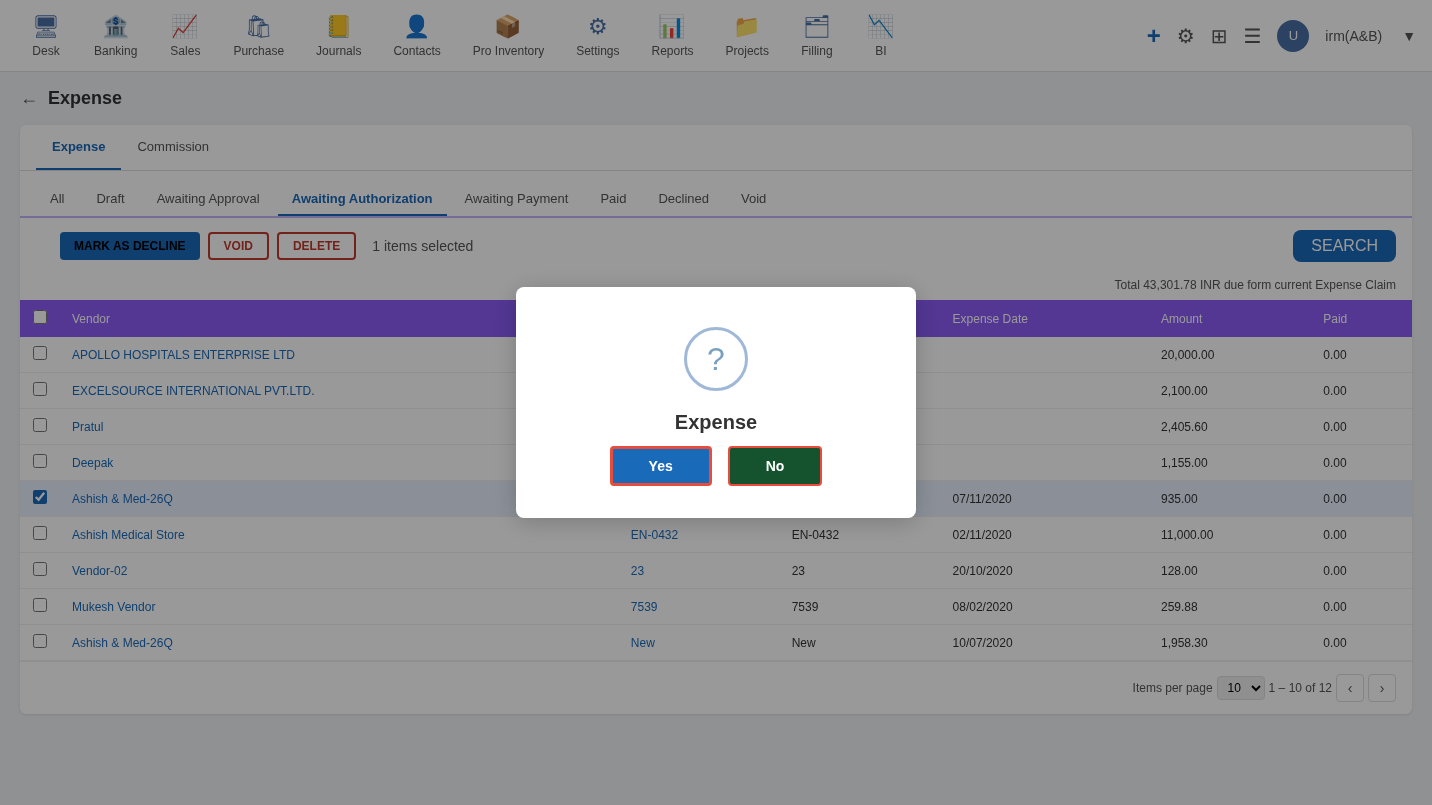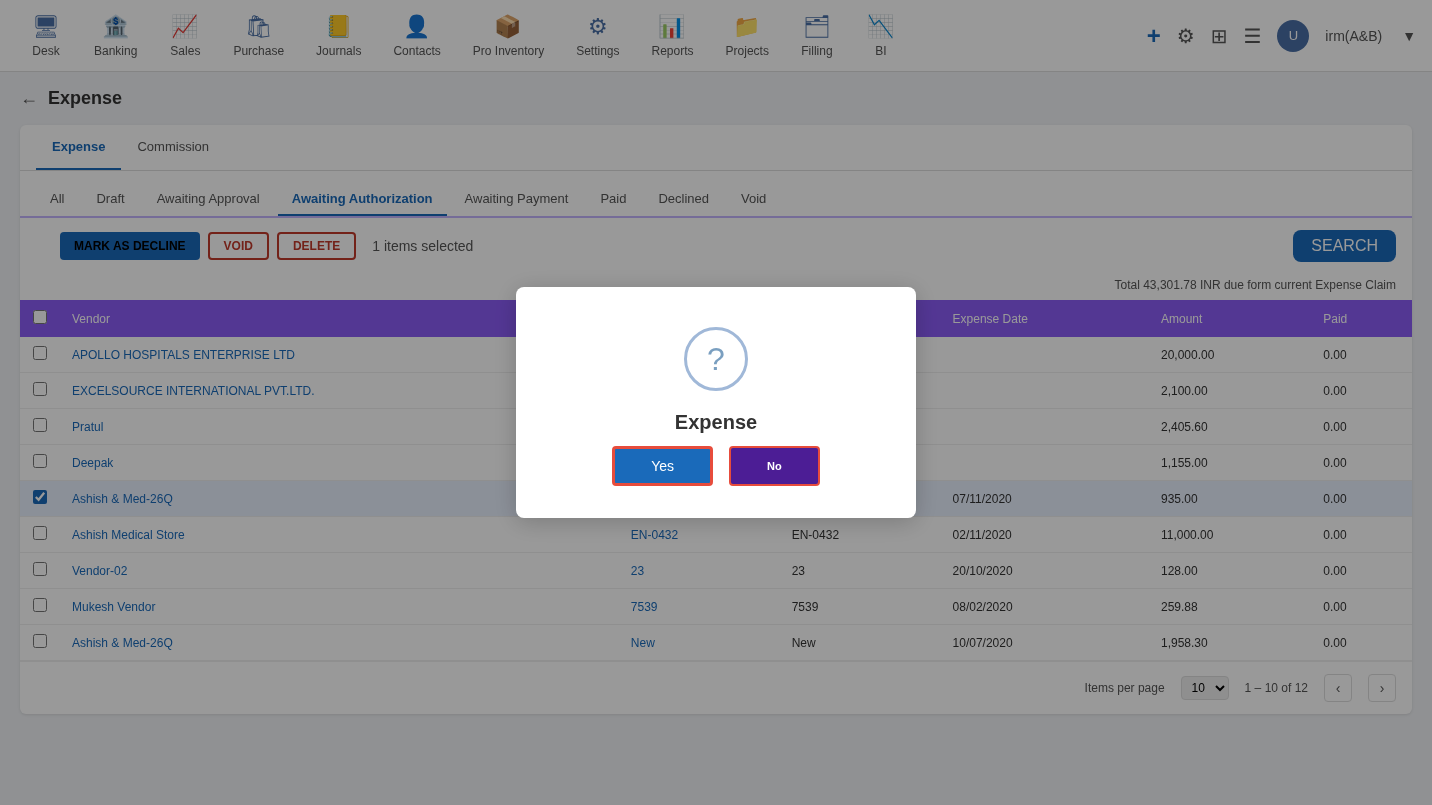--- a/index.html
+++ b/index.html
@@ -64,21 +64,21 @@
     thead th { padding: 10px 12px; text-align: left; font-size: 12px; font-weight: normal; }
     thead th:first-child { width: 40px; text-align: center; }
     tbody tr { border-bottom: 1px solid #eee; }
     tbody td { padding: 9px 12px; color: #333; font-size: 12px; }
     tbody td:first-child { text-align: center; }
     .link-text { color: #1a6aba; cursor: pointer; }
     .checked-row { background: #e8f0fe !important; }
     input[type="checkbox"] { width: 14px; height: 14px; cursor: pointer; accent-color: #1a6aba; }
 
     
-    .pagination { display: flex; align-items: center; justify-content: flex-end; padding: 12px 16px; gap: 16px; border-top: 1px solid #eee; }
+    .pagination { display: flex; align-items: center; justify-content: flex-end; padding: 12px 16px; gap: 4px; border-top: 1px solid #eee; }
     .pagination-info { color: #555; font-size: 12px; }
     .pagination-btn { background: #fff; border: 1px solid #ddd; width: 28px; height: 28px; border-radius: 4px; cursor: pointer; display: flex; align-items: center; justify-content: center; font-size: 14px; color: #555; }
     .per-page-select { border: 1px solid #ddd; border-radius: 4px; padding: 3px 6px; font-size: 12px; }
 
     
     .modal-overlay {
       position: fixed; top: 0; left: 0; width: 100%; height: 100%;
       background: rgba(0,0,0,0.4); display: flex; align-items: center;
       justify-content: center; z-index: 1000;
     }
@@ -90,25 +90,25 @@
       width: 64px; height: 64px; border-radius: 50%; border: 3px solid #a0b8d8;
       display: flex; align-items: center; justify-content: center;
       margin: 0 auto 20px; font-size: 32px; color: #7a9fc0;
     }
     .modal-title { font-size: 20px; font-weight: bold; color: #333; margin-bottom: 12px; }
     .modal-message { color: #555; font-size: 14px; margin-bottom: 28px; }
     .modal-buttons { display: flex; justify-content: center; gap: 16px; }
     .btn-yes {
       background: #1a6aba; color: #fff; border: 3px solid #e74c3c;
       padding: 9px 36px; border-radius: 4px; cursor: pointer; font-size: 14px;
-      font-weight: normal;
+      font-weight: bold;
     }
     .btn-no {
-      background: #4c1d95; color: #fff; border: 2px solid #e74c3c;
-      padding: 9px 36px; border-radius: 4px; cursor: pointer; font-size: 11px;
+      background: #14532d; color: #fff; border: 2px solid #e74c3c;
+      padding: 9px 36px; border-radius: 4px; cursor: pointer; font-size: 14px;
       font-weight: bold;
     }
   </style>
 </head>
 <body>
 
 <div class="top-nav">
   <div class="nav-items">
     <div class="nav-item">
       <span class="icon">🖥</span>

